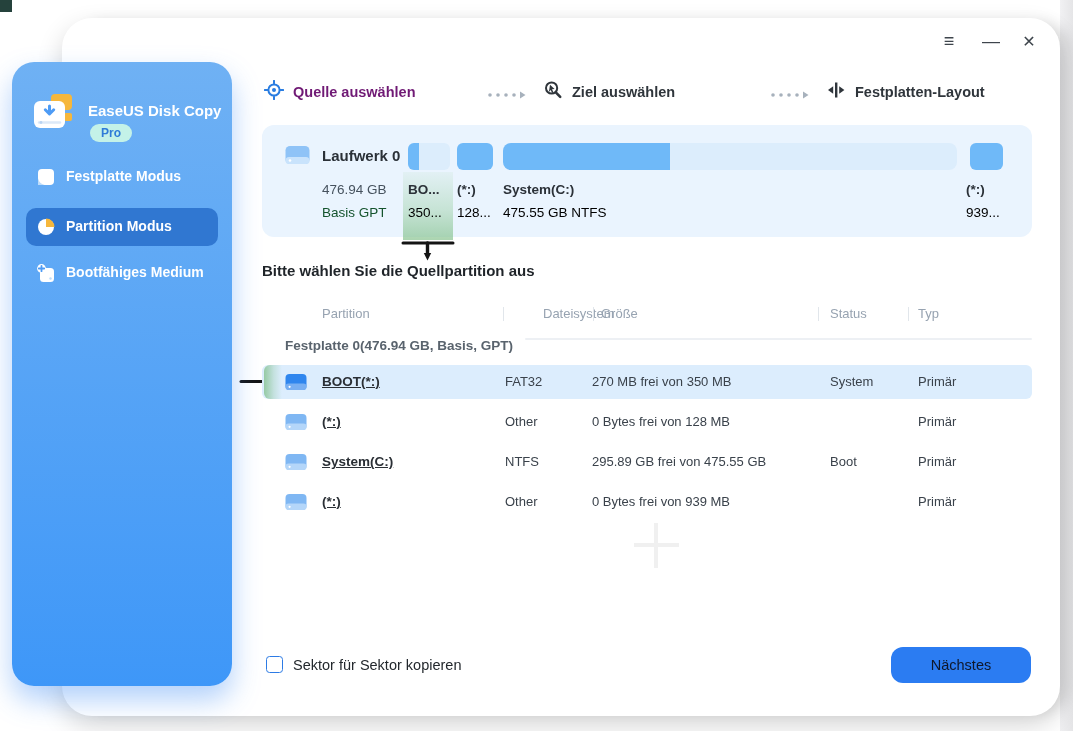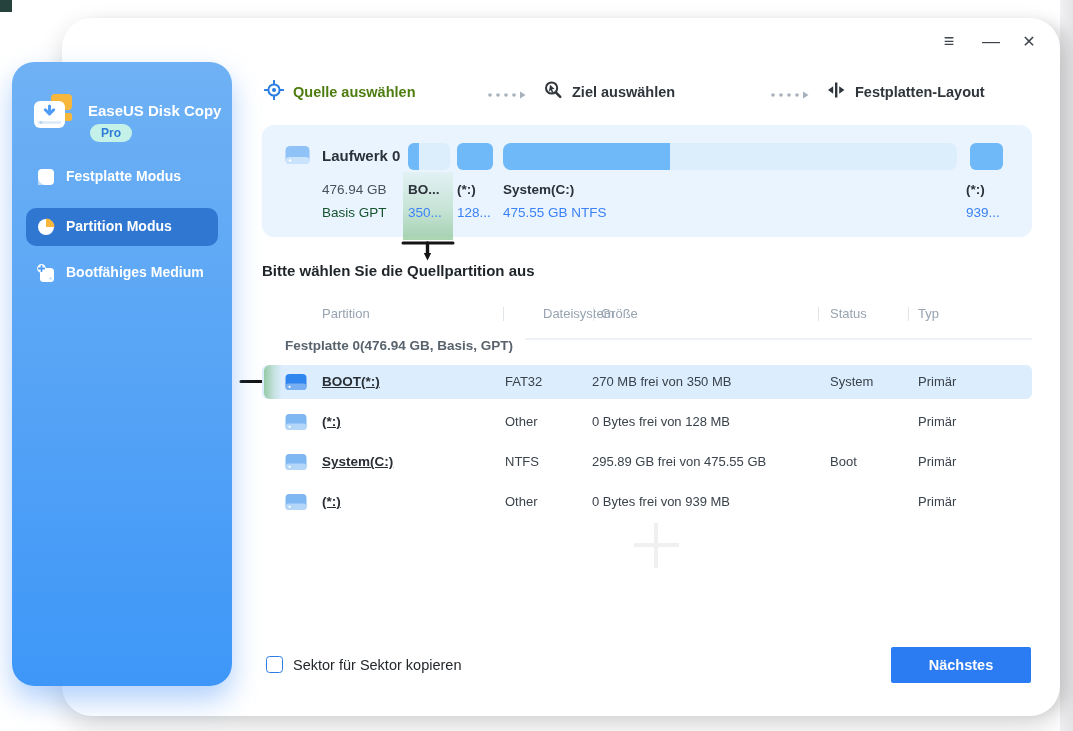--- a/index.html
+++ b/index.html
@@ -35,38 +35,38 @@
     font-weight:700;padding:2px 11px;border-radius:10px;}
   .side-pill{left:14px;top:146px;width:192px;height:38px;background:var(--sidebar-active);border-radius:10px;}
   .side-item{left:0;width:220px;height:38px;cursor:pointer;}
   .side-item .icn{position:absolute;left:24px;top:9px;}
   .side-item .lbl{position:absolute;left:54px;top:10px;color:#fff;font-size:14px;font-weight:700;}
   #side-item-0{top:96px;} #side-item-1{top:146px;} #side-item-2{top:192px;}
 
   
   .step{top:80px;height:24px;display:flex;align-items:center;gap:9px;cursor:pointer;}
   .step .lbl{font-size:14.5px;font-weight:700;color:#2F353B;}
-  .step.active .lbl{color:#4d7c0f;}
+  .step.active .lbl{color:#701a75;}
   #step-0{left:264px;} #step-1{left:543px;} #step-2{left:826px;}
   .dots{top:86px;} #dots-0{left:487px;} #dots-1{left:770px;}
 
   
   .panel{left:262px;top:125px;width:770px;height:112px;background:var(--panel-bg);border-radius:12px;}
   .drive-icn{left:285px;top:145px;}
   .drive-name{left:322px;top:147px;font-size:15px;font-weight:700;color:var(--dark);}
   .drive-size{left:322px;top:182px;font-size:13.5px;color:#46525E;}
   .drive-type{left:322px;top:205px;font-size:13.5px;color:#14532d;}
   .seg{top:143px;height:27px;border-radius:6px;overflow:hidden;background:var(--bar-light);cursor:pointer;}
   .seg .used{position:absolute;left:0;top:0;height:100%;background:var(--bar-solid);}
   #seg-0{left:408px;width:42px;} #seg-0 .used{width:11px;}
   #seg-1{left:457px;width:36px;background:var(--bar-solid);}
   #seg-2{left:503px;width:454px;border-radius:8px;} #seg-2 .used{width:167px;}
   #seg-3{left:970px;width:33px;background:var(--bar-solid);}
   .seg-name{top:182px;font-size:13.5px;font-weight:700;color:var(--dark);white-space:nowrap;}
-  .seg-size{top:205px;font-size:13.5px;color:#3b82f6;white-space:nowrap;}
+  .seg-size{top:205px;font-size:13.5px;color:#000000;white-space:nowrap;}
   .sx-0{left:408px;} .sx-1{left:457px;} .sx-2{left:503px;} .sx-3{left:966px;}
   .green-glow{left:403px;top:172px;width:50px;height:68px;
     background:linear-gradient(180deg,rgba(170,215,175,.12) 0%,rgba(150,205,158,.42) 55%,rgba(126,190,134,.65) 100%);}
 
   
   .annot{pointer-events:none;}
   #annot-pin{left:400px;top:240px;}
   #annot-arrow{left:238px;top:366px;}
 
   .section-title{left:262px;top:262px;font-size:15px;font-weight:700;color:#1F2429;}
@@ -89,22 +89,22 @@
   .row-glow{position:absolute;left:2px;top:0;width:18px;height:34px;border-radius:6px 0 0 6px;
     background:linear-gradient(90deg,rgba(126,190,134,.75),rgba(126,190,134,.25) 55%,rgba(126,190,134,0));}
 
   .plus-mark{left:634px;top:523px;width:45px;height:45px;}
   .plus-mark::before{content:"";position:absolute;left:0;top:20px;width:45px;height:4px;background:#F0F0F0;}
   .plus-mark::after{content:"";position:absolute;left:20px;top:0;width:4px;height:45px;background:#F0F0F0;}
 
   
   .checkbox{left:266px;top:656px;width:17px;height:17px;border:1.6px solid #2D7BE5;border-radius:3.5px;background:#fff;cursor:pointer;}
   .checkbox-label{left:293px;top:657px;font-size:14.5px;color:#23282D;cursor:pointer;}
-  .next-btn{left:891px;top:647px;width:140px;height:36px;background:var(--accent);border:none;border-radius:2px;
-    color:#ffffff;font-size:14.5px;font-weight:700;cursor:pointer;}
+  .next-btn{left:891px;top:647px;width:140px;height:36px;background:var(--accent);border:none;border-radius:12px;
+    color:#0f172a;font-size:14.5px;font-weight:400;cursor:pointer;}
 </style>
 </head>
 <body>
 
 <div class="stage">
 
   <div class="abs corner-artifact"></div>
   <div class="abs edge-strip"></div>
 
   <div class="abs window"></div>

